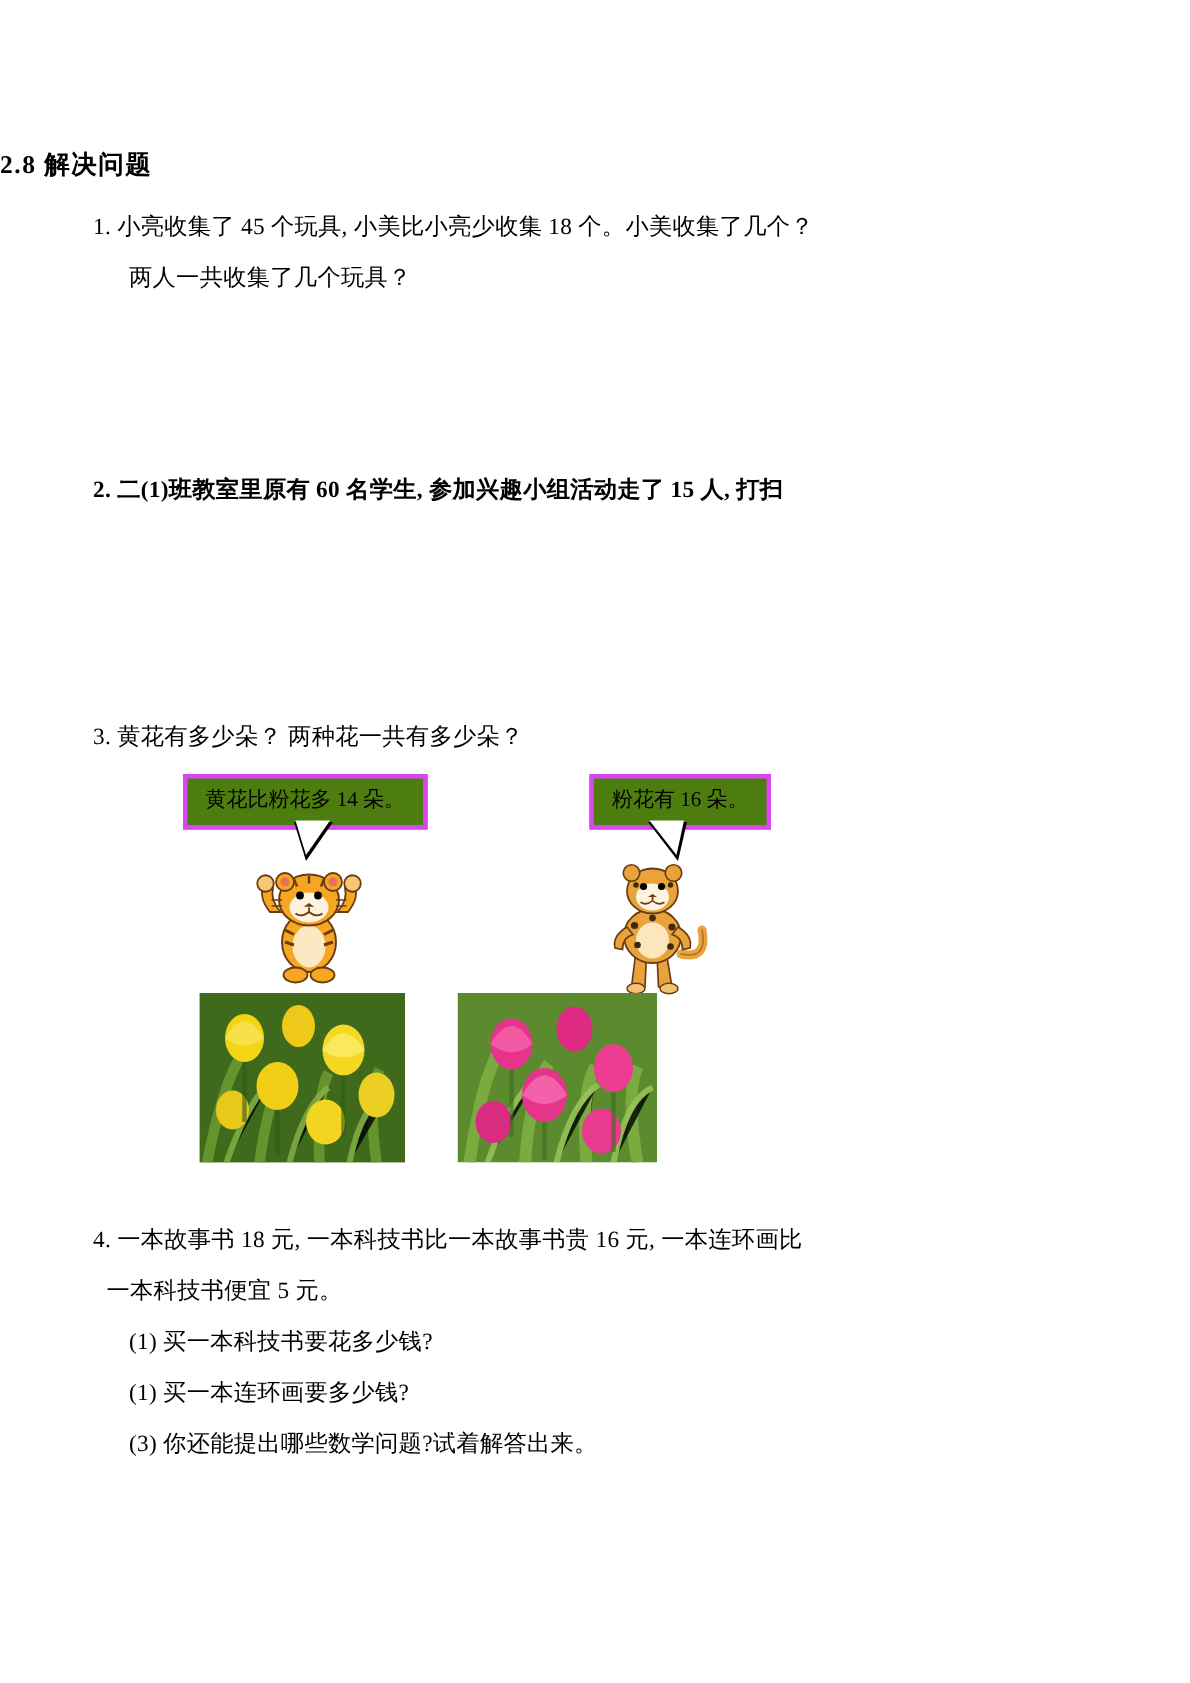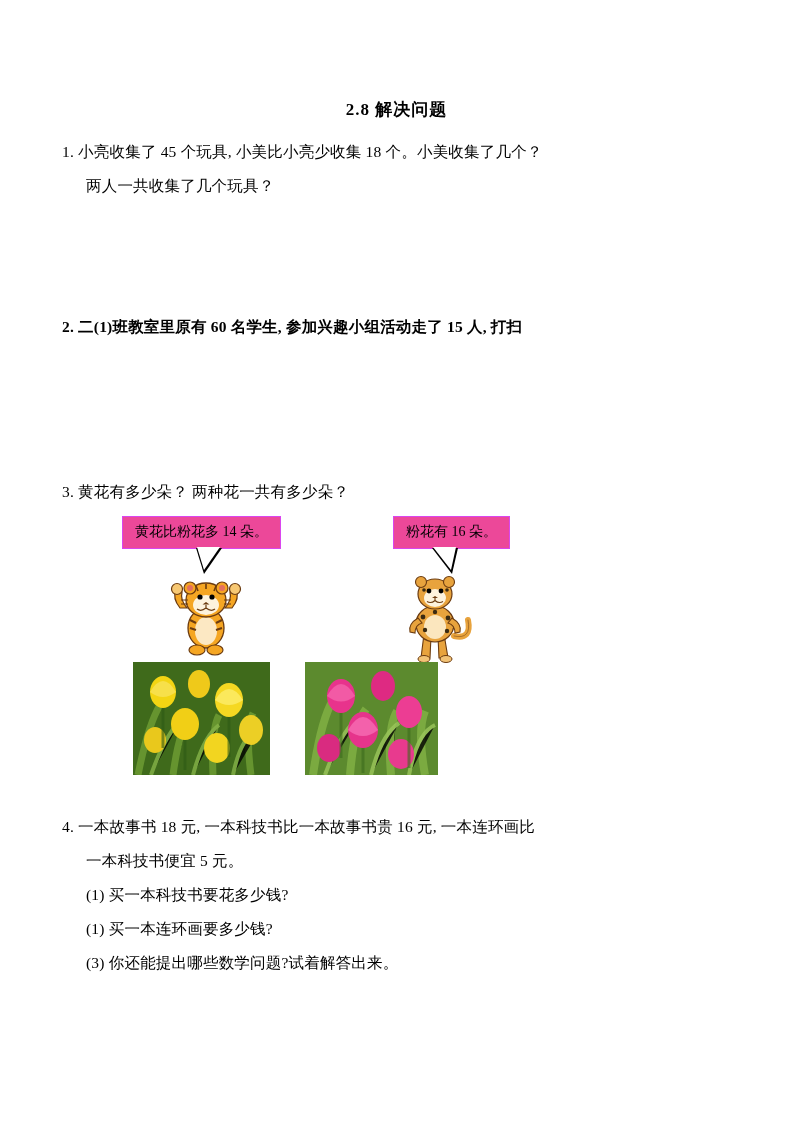--- a/index.html
+++ b/index.html
@@ -19,49 +19,48 @@
     position: absolute;
     left: 0; top: 0;
     width: 793px;
     height: 1122px;
   }
   .title {
     position: absolute;
     left: 0;
     top: 98px;
     width: 793px;
-    text-align: center;
     font-size: 17px;
     font-weight: bold;
     letter-spacing: 1px;
   }
   .q {
     position: absolute;
     font-size: 15.5px;
     line-height: 34px;
     letter-spacing: 0.2px;
   }
   .q1 { left: 62px; top: 135px; width: 680px; }
   .q1 .l2 { margin-left: 24px; }
 
   .q2 { left: 62px; top: 310px; width: 680px; font-weight: bold; }
   .q2 .l1 { text-indent: 0; }
   .q2 .l2 { margin-left: 24px; }
 
   .q3 { left: 62px; top: 475px; width: 680px; }
 
   .q4 { left: 62px; top: 810px; width: 690px; }
-  .q4 .l2 { margin-left: 24px; }
+  .q4 .l2 { margin-left: 9px; }
   .q4 .sub { margin-left: 24px; }
 
   
   .bubble {
     position: absolute;
-    border: 1px solid #d946ef;
-    background: #ec4899;
+    border: 3px solid #d946ef;
+    background: #4d7c0f;
     font-size: 14px;
     padding: 7px 12px;
     white-space: nowrap;
     line-height: 1.2;
   }
   .bubble-a { left: 122px; top: 516px; }
   .bubble-b { left: 393px; top: 516px; }
   .tail {
     position: absolute;
     width: 0; height: 0;

